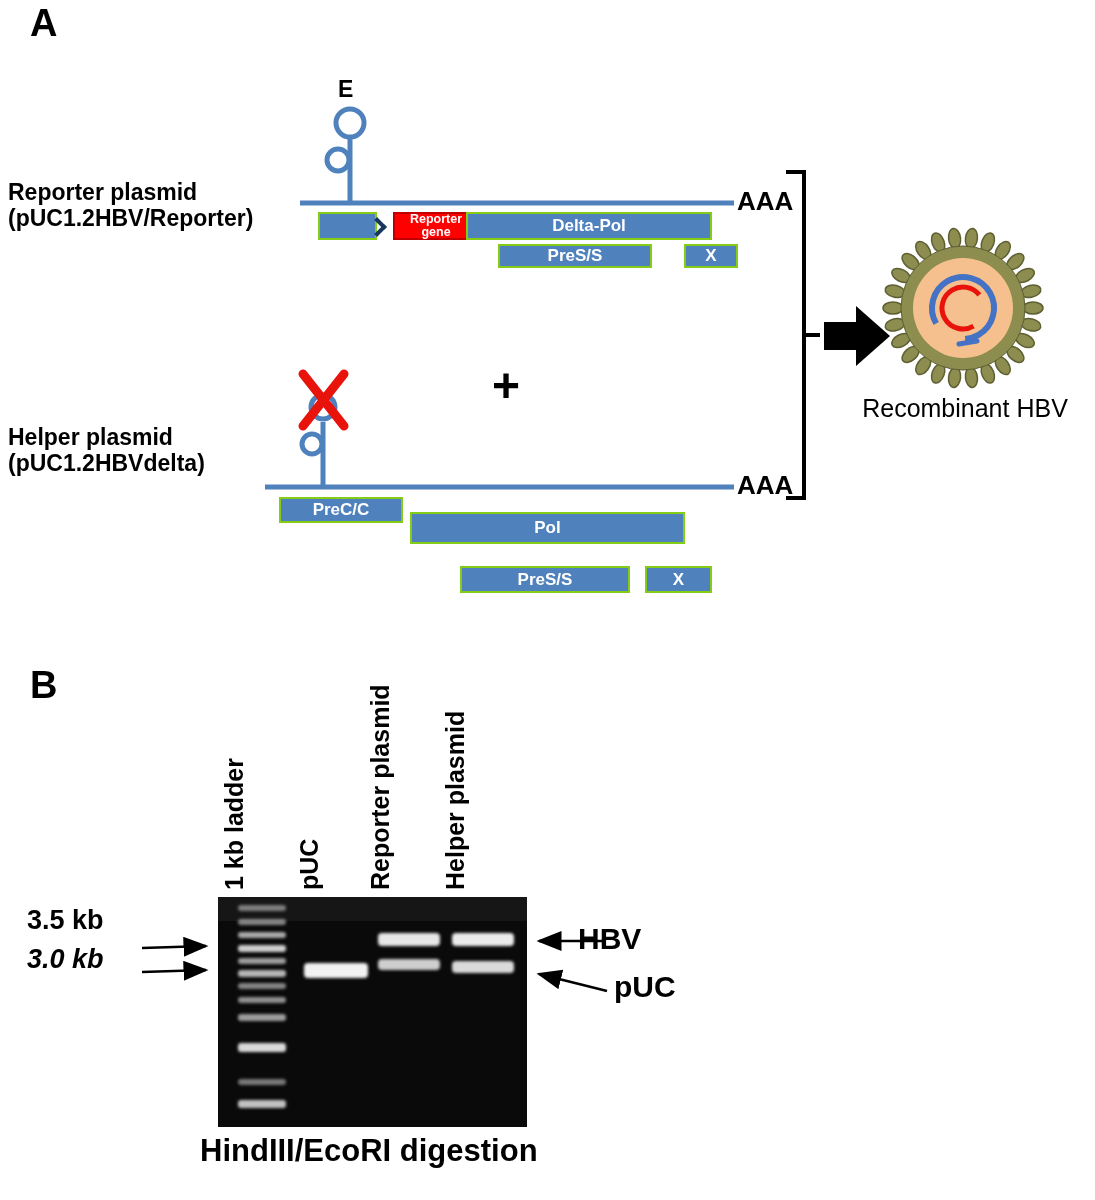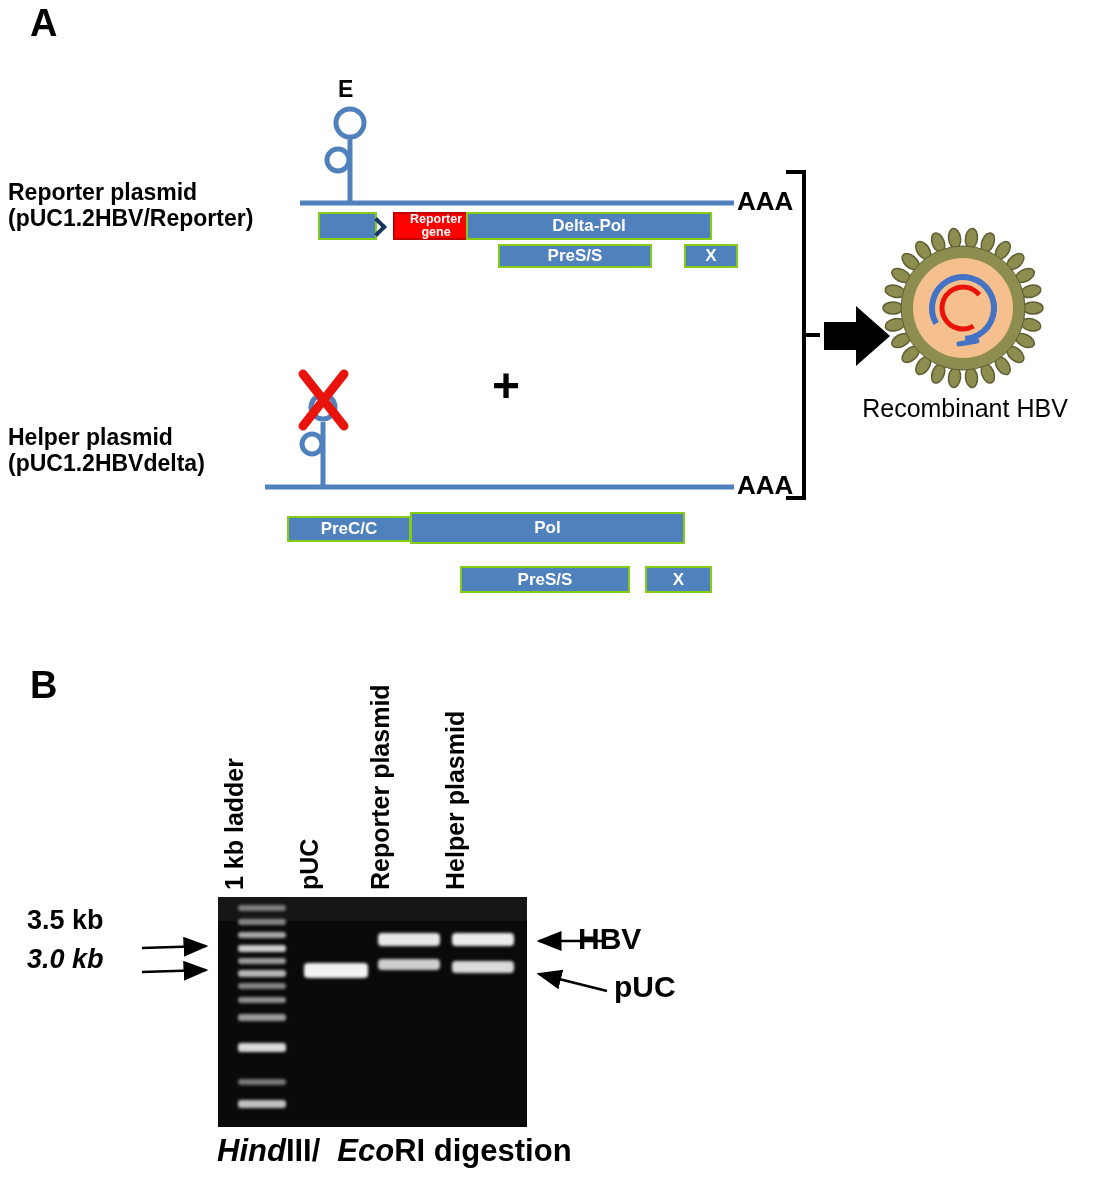--- a/index.html
+++ b/index.html
@@ -17,21 +17,21 @@
         font-size:17px;font-weight:600;box-sizing:border-box;}
   .rbox{background:#fe0000;border:2px solid #c00000;flex-direction:column;
         font-size:12.5px;line-height:13px;font-weight:600;}
   .chev{position:absolute;width:10px;height:10px;border-top:4px solid #17375e;
         border-right:4px solid #17375e;transform:rotate(45deg);right:-9px;top:6px;}
   .lane-label{position:absolute;white-space:nowrap;font-size:25px;font-weight:bold;
         transform:rotate(-90deg);transform-origin:0 100%;height:28px;line-height:28px;}
   .size-marker{font-size:27px;font-weight:bold;}
   .band-label{font-size:30px;font-weight:bold;}
   .caption{font-size:31px;font-weight:bold;white-space:nowrap;}
-  .it{font-style:italic;margin-left:17px;}
+  .it{}
   .gelband{filter:blur(1.4px);}
 </style>
 </head>
 <body>
 
 <div id="figure">
 
   <svg width="1095" height="1200" viewBox="0 0 1095 1200" class="abs" style="left:0;top:0;">
     <defs>
       <marker id="ah" markerWidth="11" markerHeight="9" refX="9" refY="4" orient="auto">
@@ -173,21 +173,21 @@
 
   <div class="abs plus" style="left:492px;top:358px;">+</div>
 
   <div class="abs plasmid-name" style="left:8px;top:424px;">
     <div>Helper plasmid</div>
     <div>(pUC1.2HBVdelta)</div>
   </div>
 
   <div class="abs aaa" style="left:737px;top:470px;">AAA</div>
 
-  <div class="gbox" style="left:287px;top:497px;width:124px;height:26px;margin-top:19px;">PreC/C</div>
+  <div class="gbox" style="left:279px;top:497px;width:124px;height:26px;">PreC/C</div>
   <div class="gbox" style="left:410px;top:512px;width:275px;height:32px;">Pol</div>
   <div class="gbox" style="left:460px;top:566px;width:170px;height:27px;">PreS/S</div>
   <div class="gbox" style="left:645px;top:566px;width:67px;height:27px;">X</div>
 
   <div class="abs product-label" style="left:840px;top:394px;">Recombinant HBV</div>
 
   <div class="abs panel-label" style="left:30px;top:664px;">B</div>
 
   <div class="lane-label" style="left:248px;top:862px;">1 kb ladder</div>
   <div class="lane-label" style="left:323px;top:862px;">pUC</div>

